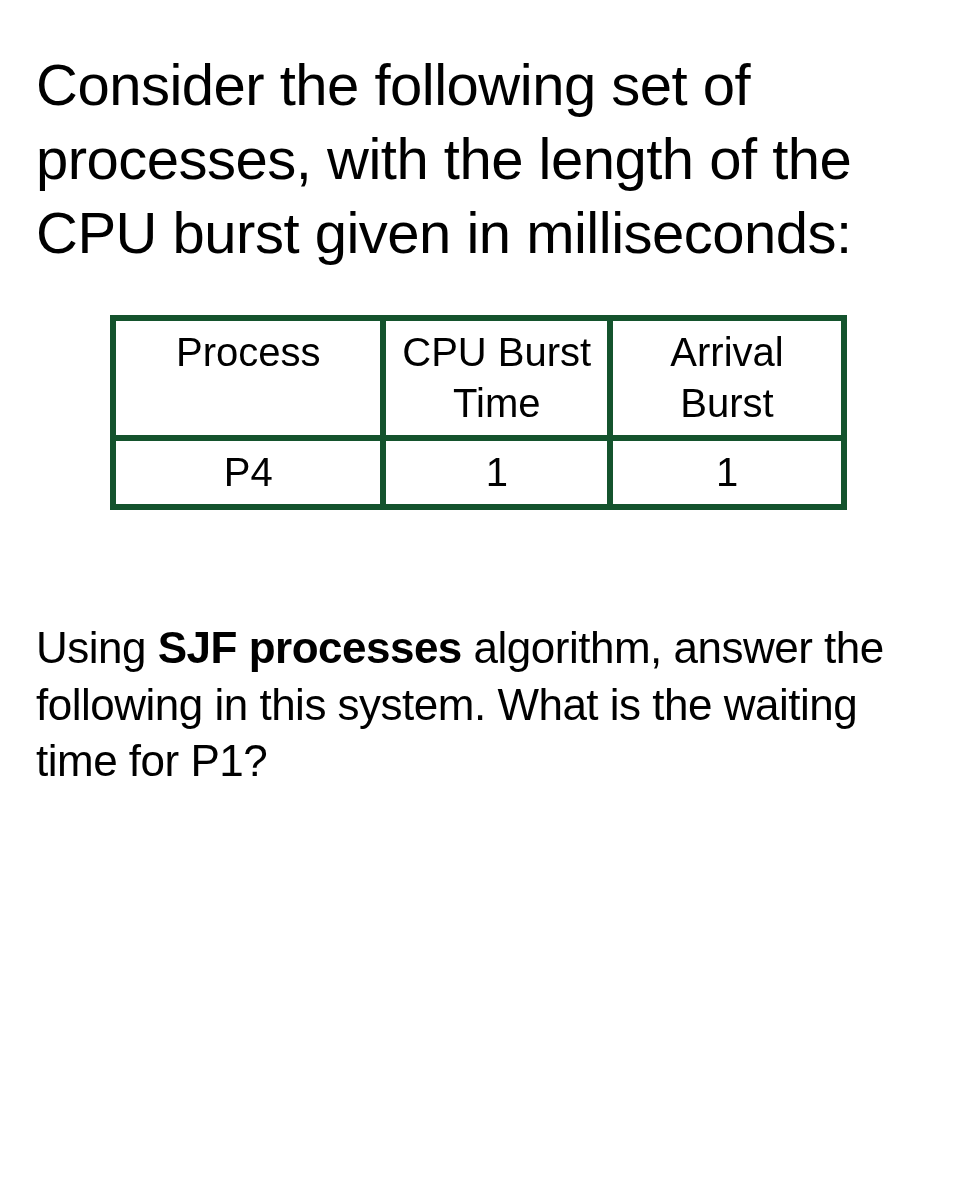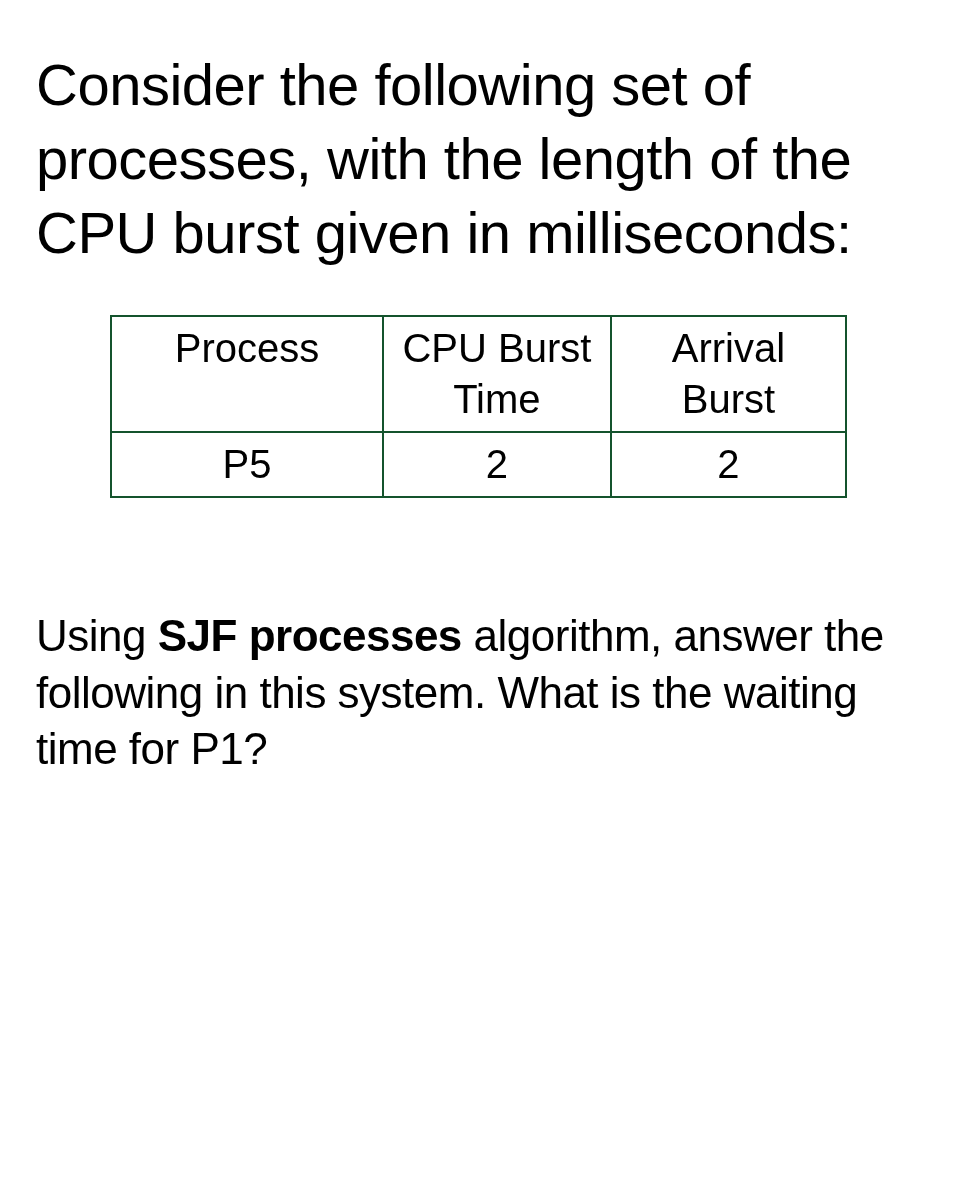--- a/index.html
+++ b/index.html
@@ -23,21 +23,21 @@
     .table-wrapper {
       padding-left: 74px;
       padding-right: 74px;
       margin-bottom: 110px;
     }
     table {
       border-collapse: collapse;
       width: 100%;
     }
     th, td {
-      border: 2px solid #14532d;
+      border: 6px solid #14532d;
       text-align: center;
       vertical-align: top;
       font-size: 40px;
       font-weight: normal;
       padding: 6px 8px;
       line-height: 1.28;
     }
     th {
       font-weight: normal;
     }
@@ -68,23 +68,23 @@
   <table>
     <thead>
       <tr>
         <th class="col-process">Process</th>
         <th class="col-burst">CPU Burst Time</th>
         <th class="col-arrival">Arrival Burst</th>
       </tr>
     </thead>
     <tbody>
       <tr>
-        <td>P5</td>
-        <td>2</td>
-        <td>2</td>
+        <td>P4</td>
+        <td>1</td>
+        <td>1</td>
       </tr>
     </tbody>
   </table>
 </div>
 
 <div class="question-text">
   <span>Using </span><span class="bold">SJF processes</span><span> algorithm, answer the following in this system. What is the waiting time for P1?</span>
 </div>
 
 </body></html>

